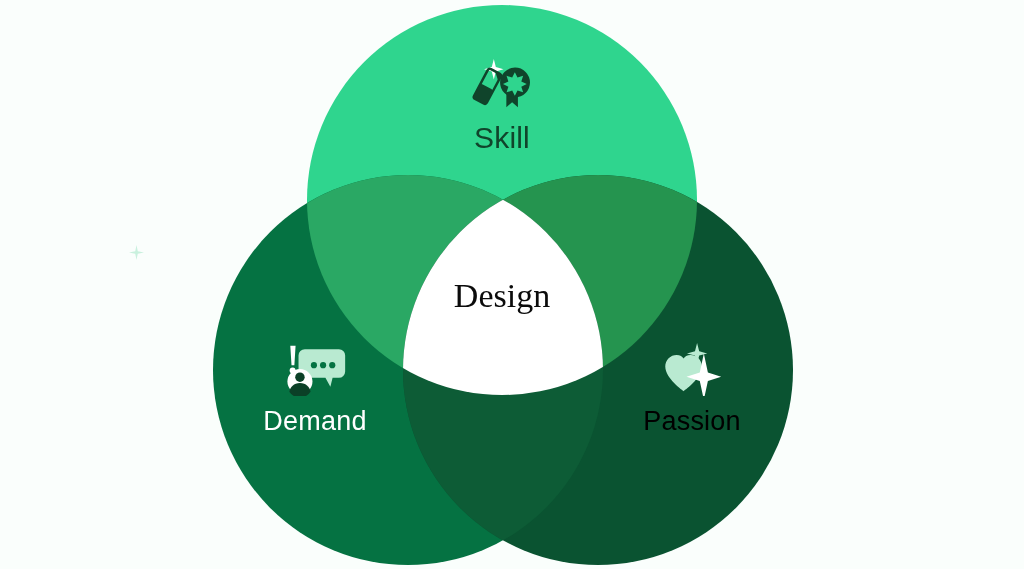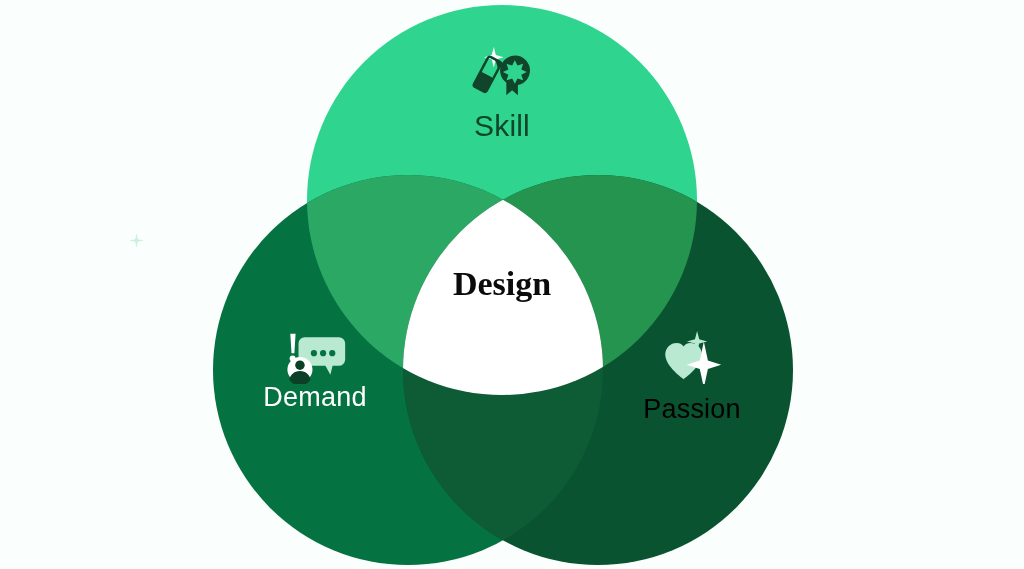--- a/index.html
+++ b/index.html
@@ -24,21 +24,21 @@
     position: absolute;
     left: 0;
     top: 0;
     width: 1024px;
     height: 569px;
     display: block;
   }
   .label-layer {
     position: absolute;
     left: 0;
-    top: 0;
+    top: 12px;
     width: 1024px;
     height: 506px;
     pointer-events: none;
   }
   .node {
     position: absolute;
     text-align: center;
     transform: translate(-50%, 0);
   }
   .node .node-label {
@@ -52,41 +52,42 @@
   #node-skill { left: 502px; top: 45px; }
   #node-skill .node-label {
     font-size: 30px;
     color: #10442b;
     margin-top: 12px;
   }
   #node-demand { left: 315px; top: 330px; }
   #node-demand .node-label {
     font-size: 27px;
     color: #ffffff;
+    margin-top: 12px;
   }
   #node-passion { left: 692px; top: 330px; }
   #node-passion .node-label {
     font-size: 27px;
     color: #000000;
     margin-top: 12px;
   }
   .icon-wrap {
     display: block;
     height: 54px;
     line-height: 0;
   }
   .icon-wrap svg { display: inline-block; vertical-align: top; }
   .center-text {
     position: absolute;
     left: 502px;
     top: 263px;
     transform: translate(-50%, 0);
     text-align: center;
     font-family: "Liberation Serif", serif;
-    font-weight: 700;
+    font-weight: 400;
     font-size: 34px;
     line-height: 1.22;
     color: #0b0b0b;
     white-space: nowrap;
   }
   .center-text .l1, .center-text .l2 { display: block; }
   .sparkle-stray {
     position: absolute;
     left: 129px;
     top: 233px;

